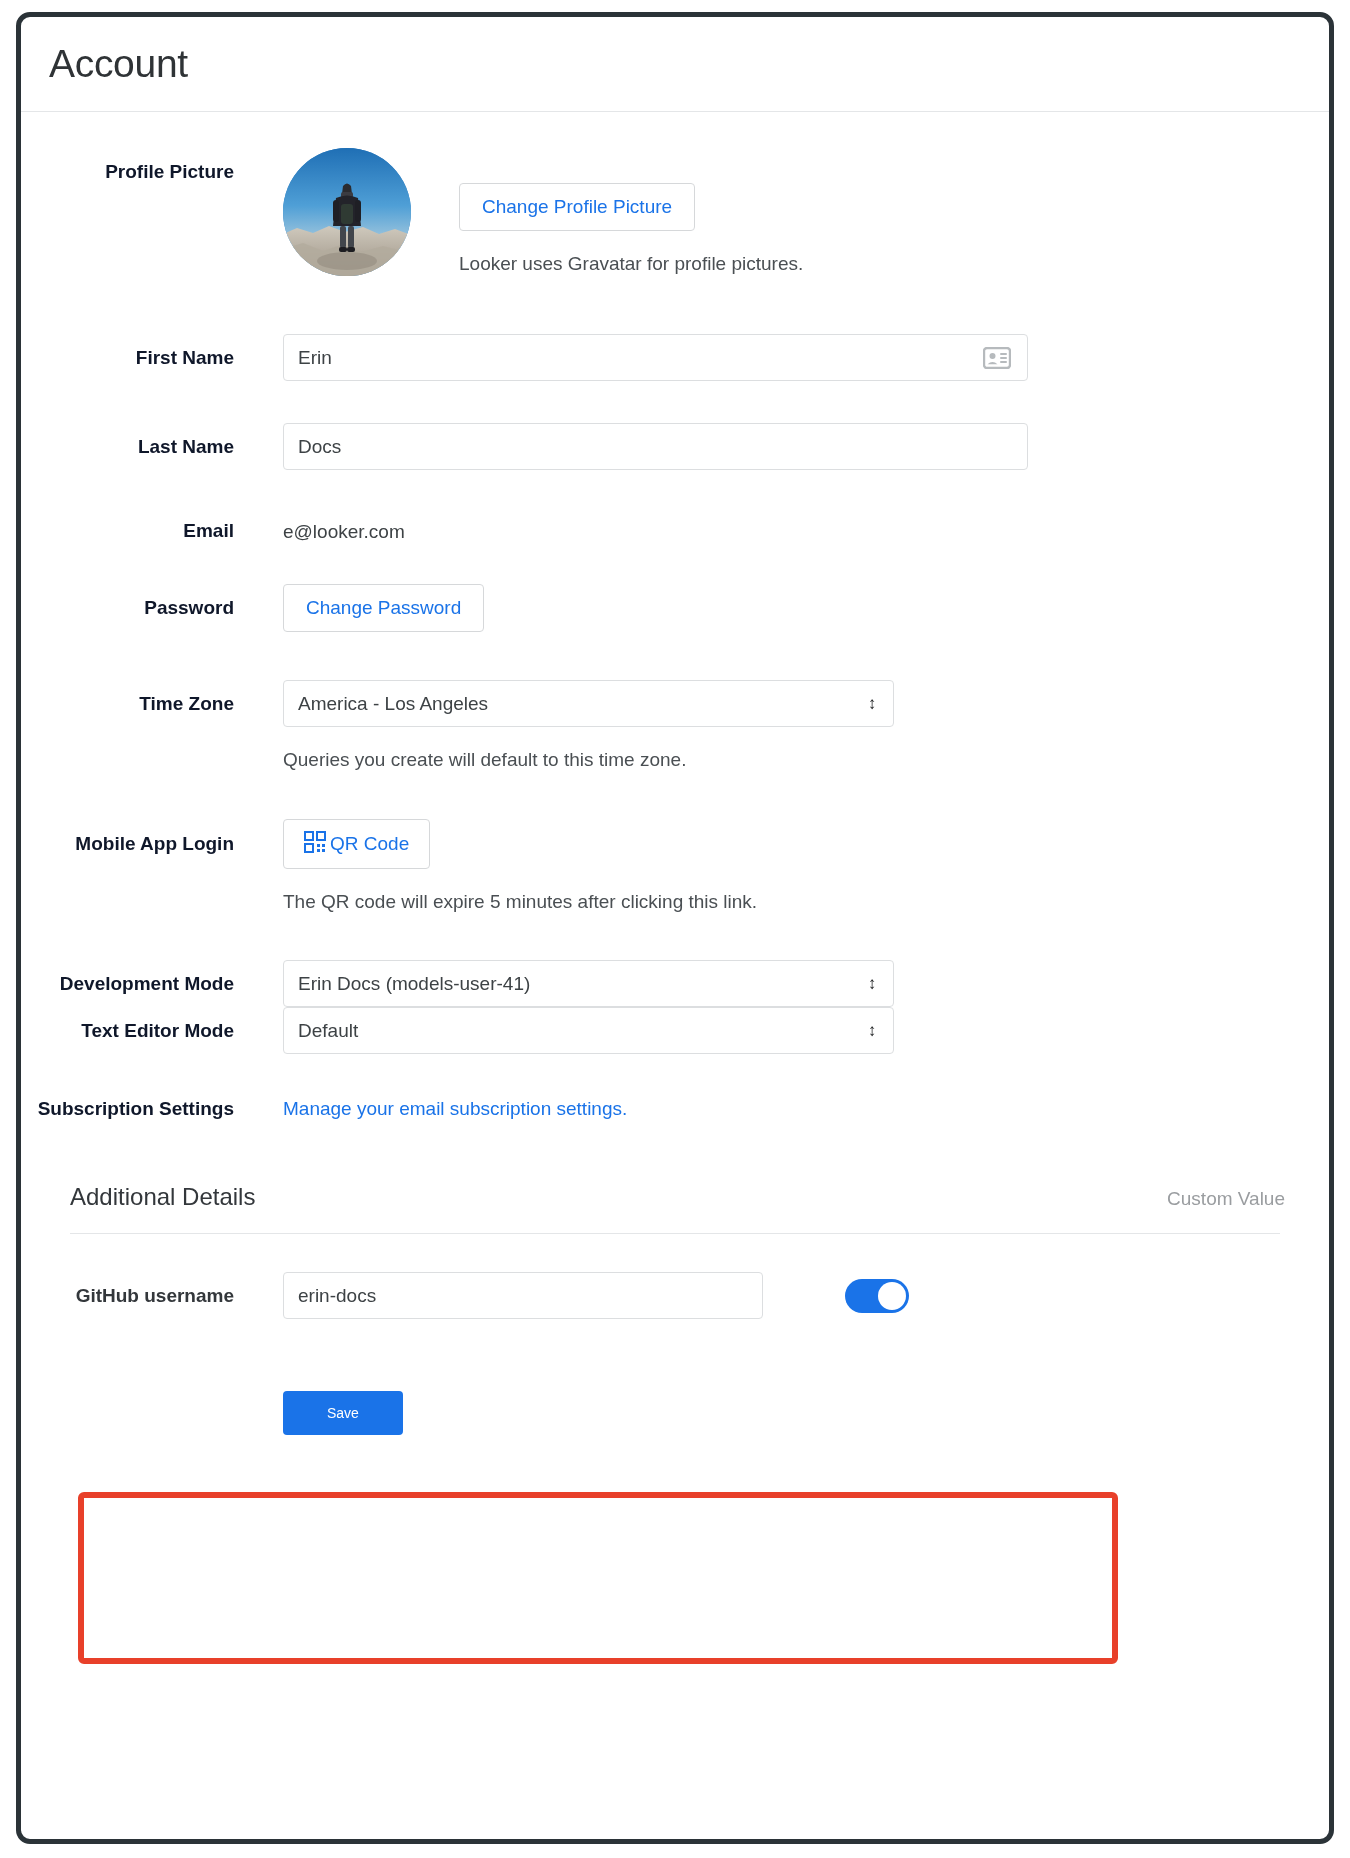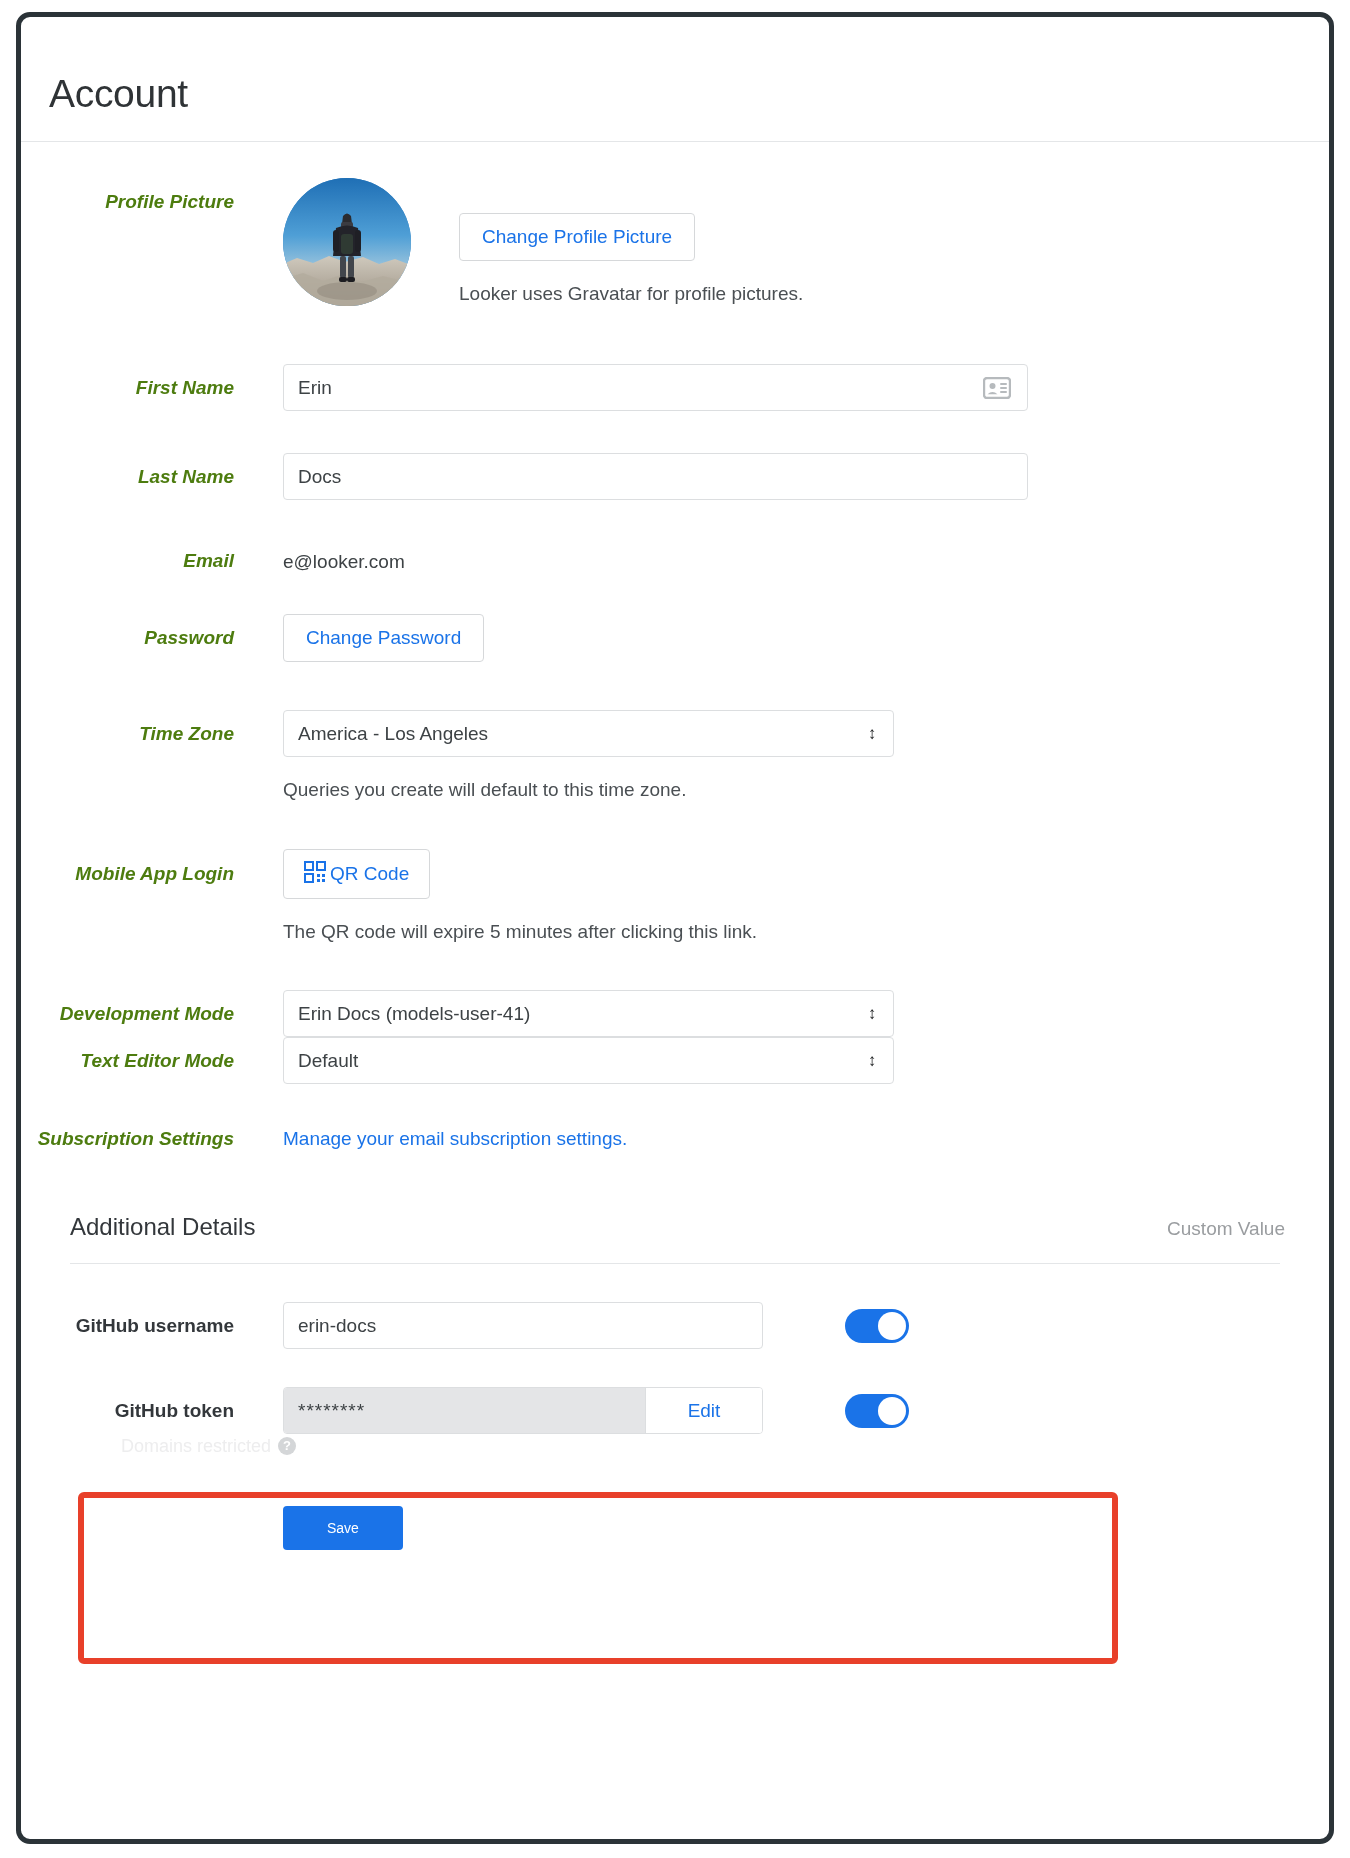--- a/index.html
+++ b/index.html
@@ -33,21 +33,20 @@
   }
 
   
   .page-header {
     height: 95px;
     box-sizing: border-box;
     border-bottom: 1px solid #e4e6e8;
     display: flex;
     align-items: center;
     padding-left: 28px;
-    margin-top: 30px;
   }
   .page-title {
     font-size: 39px;
     font-weight: 400;
     color: #2f3336;
     letter-spacing: -0.3px;
   }
 
   
   .content {
@@ -61,23 +60,22 @@
   }
 
   .row-label {
     width: 262px;
     min-width: 262px;
     text-align: right;
     padding-right: 49px;
     box-sizing: border-box;
     font-size: 19px;
     font-weight: bold;
-    color: #4d7c0f;
+    color: #0f172a;
     line-height: 24px;
-    font-style: italic;
   }
 
   .row-field {
     flex: 1;
     min-width: 0;
   }
 
   
   .pp-row { margin-top: 36px; }
   .pp-label { padding-top: 12px; }
@@ -515,36 +513,20 @@
       <div class="detail-row" style="margin-top:38px;">
         <div class="detail-label">GitHub username</div>
         <div class="detail-input">
           <span>erin-docs</span>
         </div>
         <div class="toggle">
           <div class="knob"></div>
         </div>
       </div>
 
-      <div class="detail-row" style="margin-top:38px;">
-        <div class="detail-label">
-          <span>GitHub token</span>
-          <span class="domains-restricted">
-            <span>Domains restricted</span>
-            <span class="help-dot">?</span>
-          </span>
-        </div>
-        <div class="token-group">
-          <div class="token-masked">********</div>
-          <div class="token-edit">Edit</div>
-        </div>
-        <div class="toggle">
-          <div class="knob"></div>
-        </div>
-      </div>
 
       <div class="form-row" style="margin-top:72px;">
         <div class="row-label" style="width:262px;min-width:262px;"></div>
         <div class="row-field">
           <div class="btn-primary">Save</div>
         </div>
       </div>
 
     </div>
 

